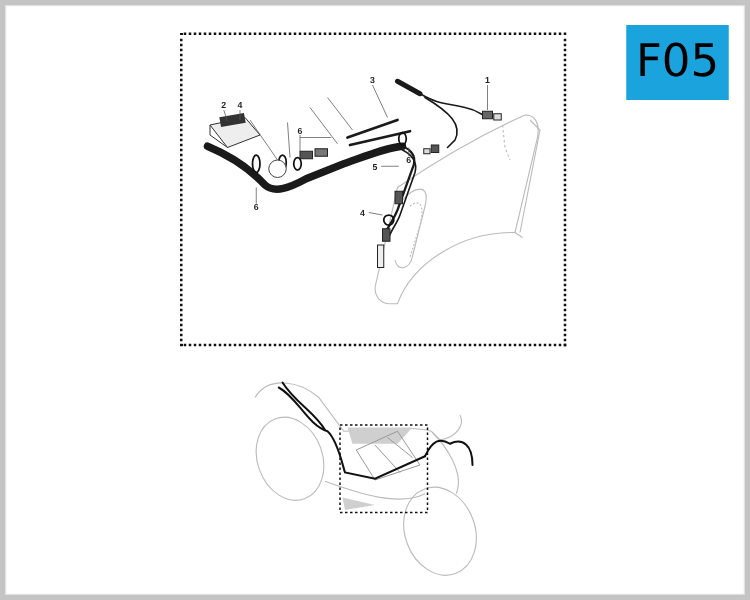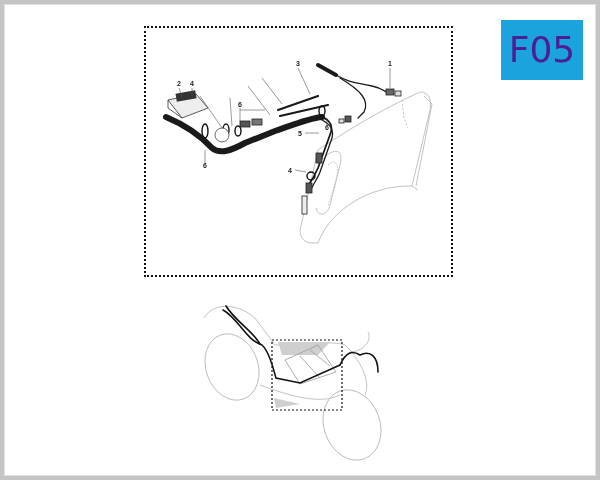--- a/index.html
+++ b/index.html
@@ -1,19 +1,19 @@
 <!DOCTYPE html>
 <html><head>
 <meta charset="utf-8">
 <style>
   html, body { margin: 0; padding: 0; background: #ffffff; }
   body { width: 600px; height: 480px; position: relative; overflow: hidden; font-family: "Liberation Sans", sans-serif; }
   .frame { position: absolute; left: 0; top: 0; width: 600px; height: 480px; box-sizing: border-box; border: 4px solid #c4c4c4; background: #ffffff; }
   .frame::after { content: ""; position: absolute; left: 0; top: 0; right: 0; bottom: 0; border: 1px solid #e2e2e2; pointer-events: none; }
-  .badge { position: absolute; left: 501px; top: 20px; width: 82px; height: 60px; background: #1ba3dd; color: #4c1d95; font-size: 36px; line-height: 60px; text-align: center; letter-spacing: 0px; font-family: "DejaVu Sans", sans-serif; }
+  .badge { position: absolute; left: 501px; top: 20px; width: 82px; height: 60px; background: #1ba3dd; color: #000000; font-size: 36px; line-height: 60px; text-align: center; letter-spacing: 0px; font-family: "DejaVu Sans", sans-serif; }
   .detail-box { position: absolute; left: 144px; top: 26px; width: 309px; height: 251px; border: 2px dotted #111; box-sizing: border-box; }
   svg { position: absolute; left: 0; top: 0; }
   .callout { font-family: "Liberation Sans", sans-serif; font-size: 7px; font-weight: bold; fill: #222; }
 </style>
 </head>
 <body>
 
 <div class="frame"></div>
 
 <div class="badge">F05</div>

